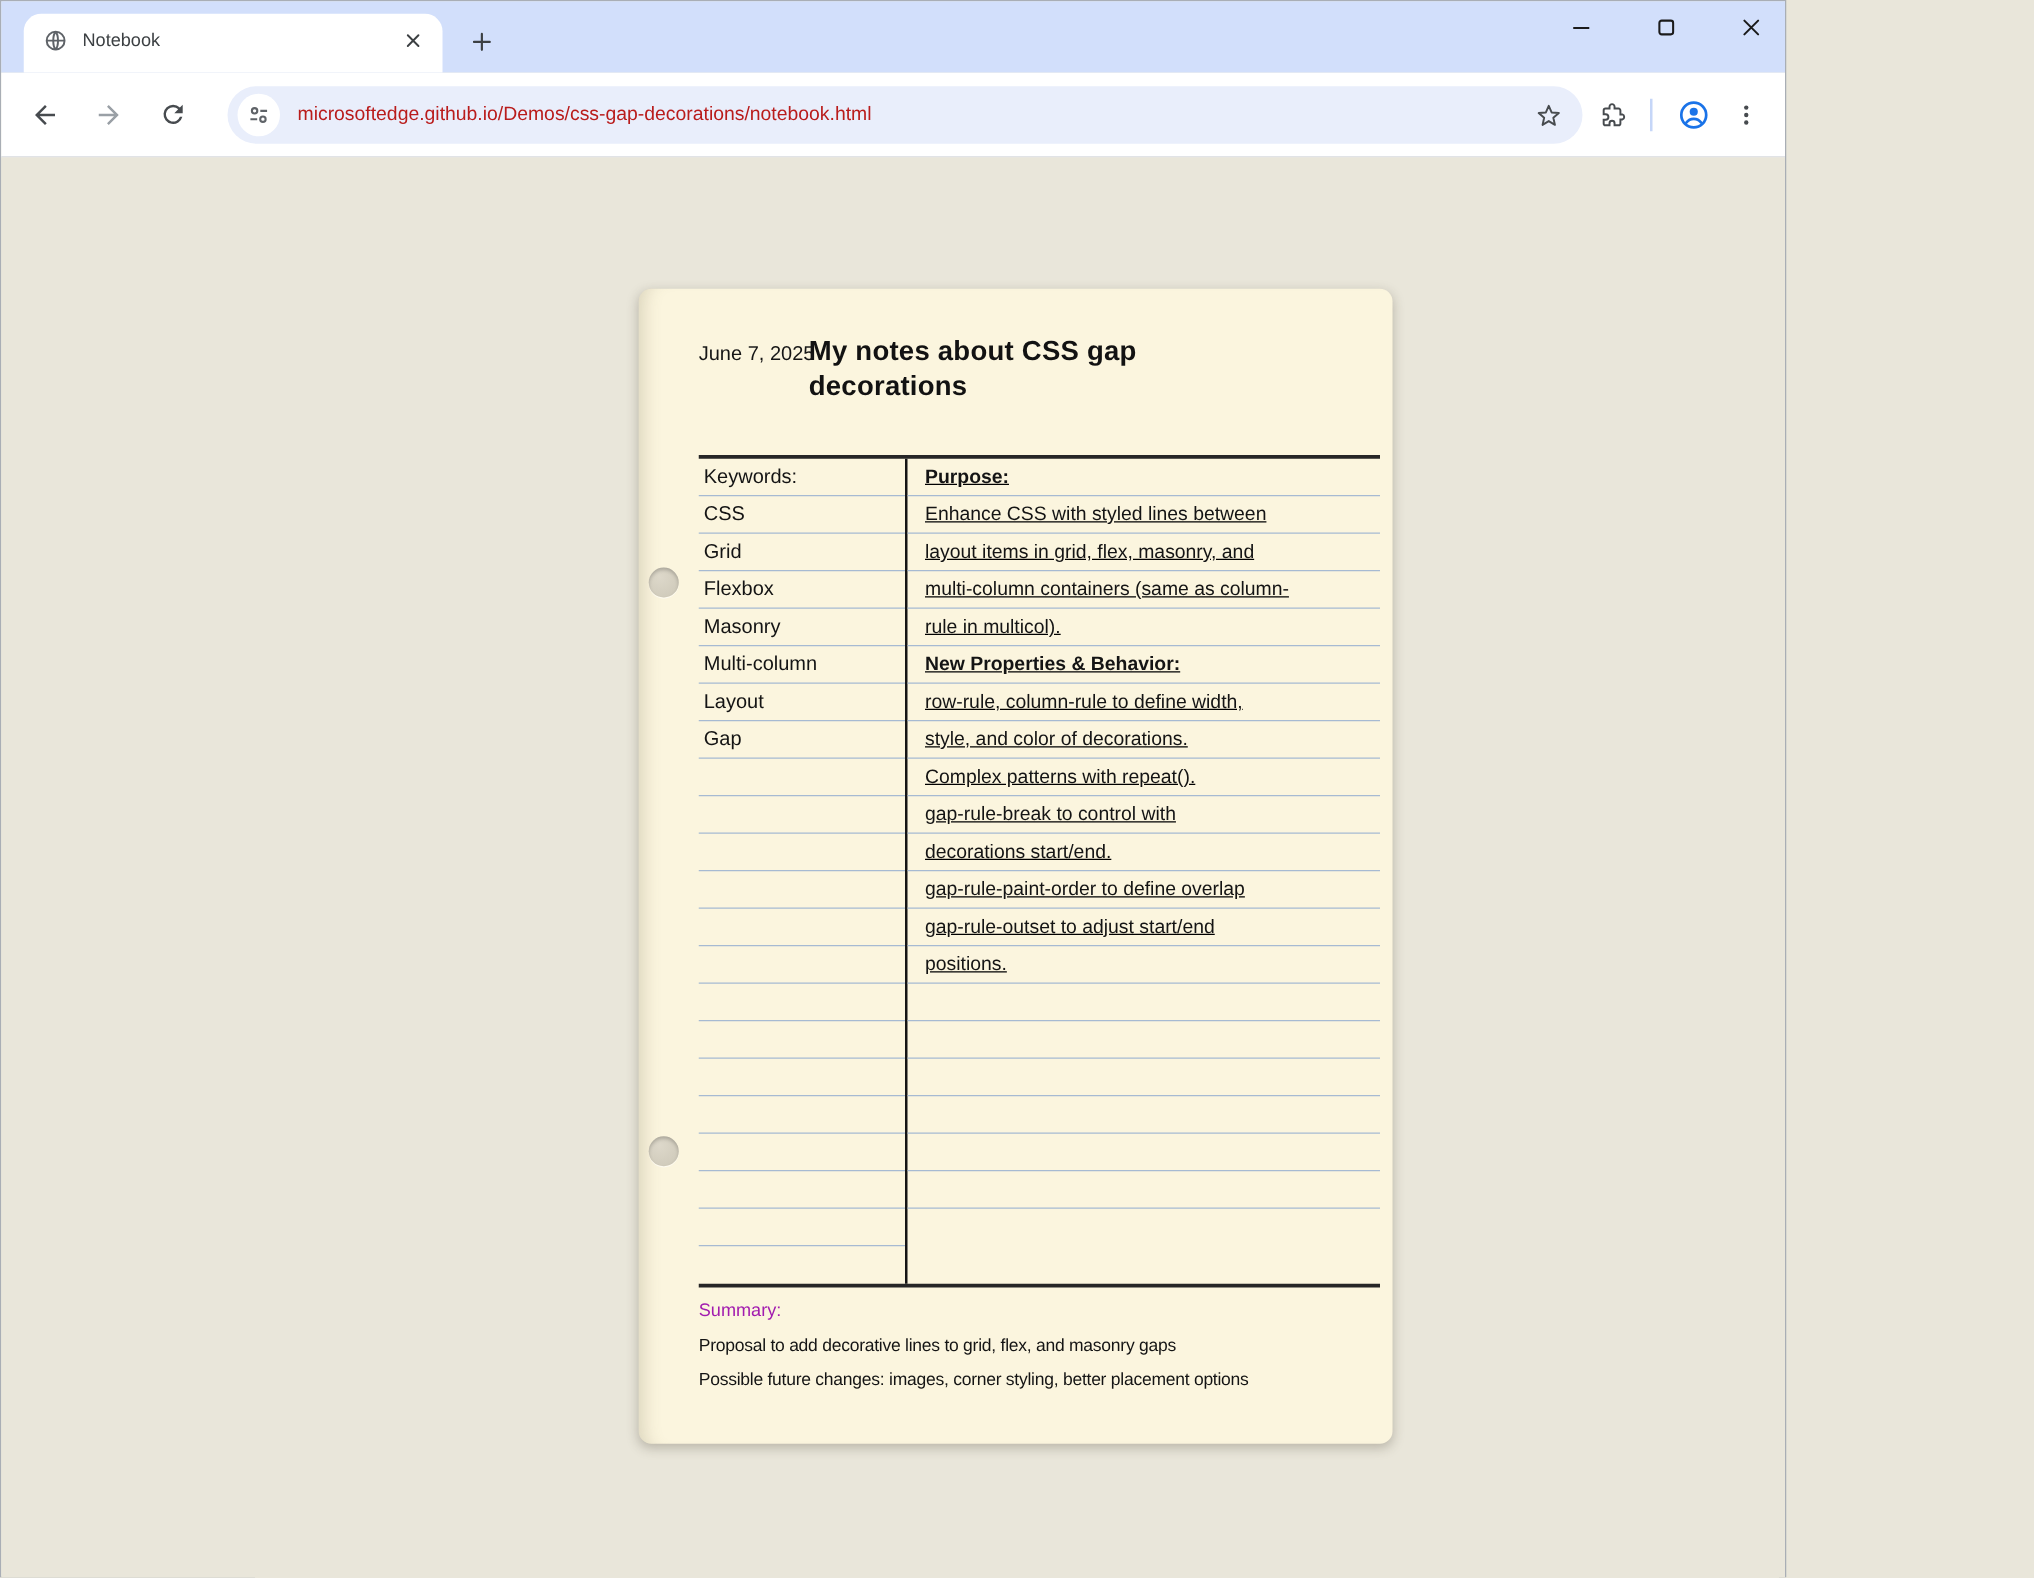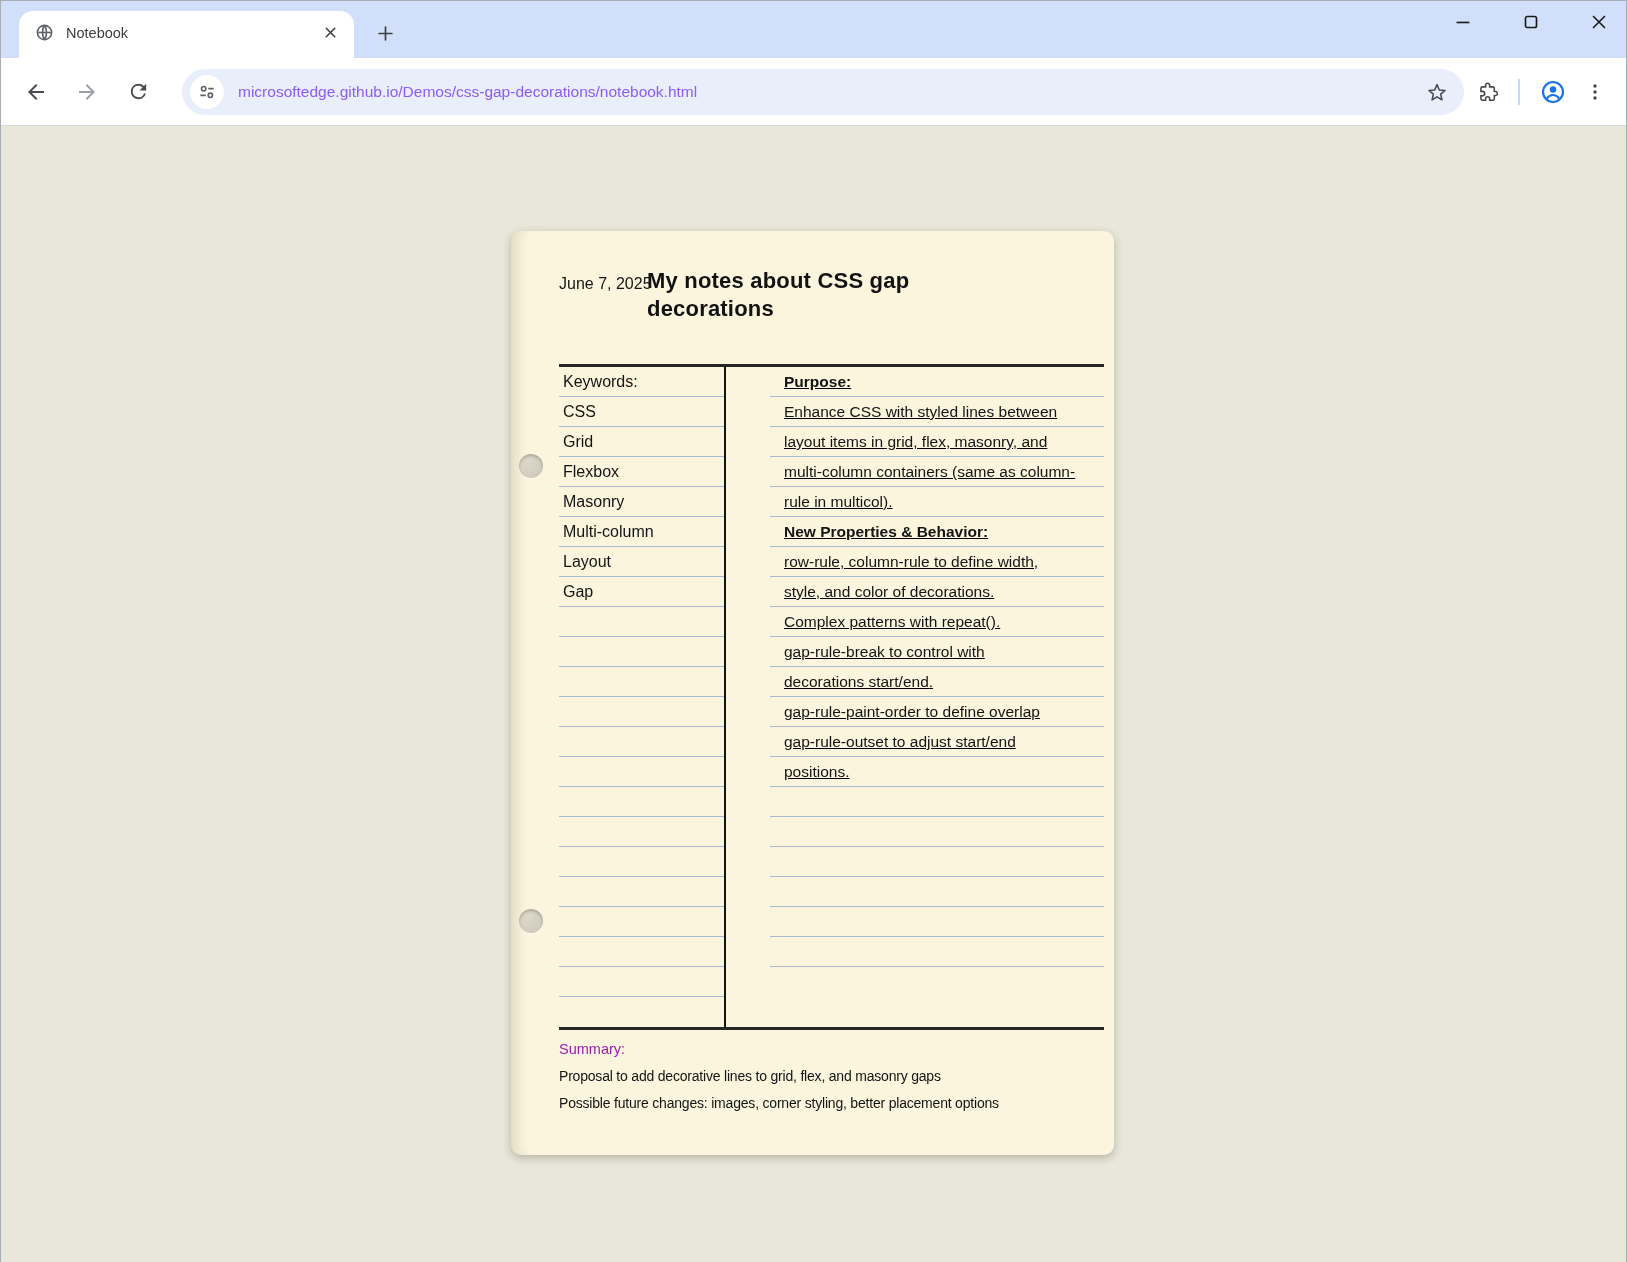--- a/index.html
+++ b/index.html
@@ -1,18 +1,18 @@
 <!DOCTYPE html>
 <html><head>
 <meta charset="utf-8">
 <style>
   * { margin:0; padding:0; box-sizing:border-box; }
   html,body { width:1627px; height:1262px; overflow:hidden; background:#e9e6da;
               font-family:"Liberation Sans", sans-serif; }
-  .stage { position:relative; width:1627px; height:1262px; border:1px solid #a9aeb5; }
+  .stage { position:relative; width:1429px; height:1262px; border:1px solid #a9aeb5; }
 
   
   .tabstrip { position:relative; height:57px; background:#d2dffb; }
   .tab { position:absolute; left:18px; top:10px; width:335px; height:47px;
          background:#ffffff; border-radius:14px 14px 0 0;
          display:flex; align-items:center; padding:0 14px 4px 16px; }
   .favicon { width:19px; height:19px; flex:0 0 auto; display:flex; }
   .tab-title { margin-left:12px; font-size:14.5px; color:#3c4043; flex:1;
                white-space:nowrap; overflow:hidden; }
   .tab-close { width:20px; height:20px; display:flex; align-items:center; justify-content:center;
@@ -24,21 +24,21 @@
 
   
   .toolbar { height:68px; background:#ffffff; display:flex; align-items:center;
              padding:0 14px 0 18px; border-bottom:1px solid #d8dade; }
   .nav-btn { width:34px; height:34px; margin-right:17px; display:flex;
              align-items:center; justify-content:center; border-radius:50%; }
   .urlbar { flex:1; height:46px; margin-left:10px; background:#e9eefb; border-radius:23px;
             display:flex; align-items:center; padding:0 14px 0 8px; }
   .site-settings { width:34px; height:34px; display:flex; align-items:center;
                    justify-content:center; border-radius:50%; background:#ffffff; }
-  .url-text { margin-left:14px; font-size:15.5px; color:#8b5cf6; flex:1;
+  .url-text { margin-left:14px; font-size:15.5px; color:#b91c1c; flex:1;
               white-space:nowrap; overflow:hidden; }
   .star-btn { width:26px; height:26px; display:flex; align-items:center; justify-content:center; }
   .tb-icon { width:34px; height:34px; margin-left:8px; display:flex;
              align-items:center; justify-content:center; border-radius:50%; }
   .tb-divider { width:2px; height:26px; background:#c5d6f8; margin:0 8px 0 12px; }
 
   
   .page { position:relative; height:1136px; background:#e9e6da; }
   .card { position:absolute; left:510px; top:105px; width:603px; height:924px;
           background:#fbf5de; border-radius:10px;
@@ -47,21 +47,21 @@
           background:radial-gradient(circle at 38% 32%, #ddd8ca, #ccc7b7);
           box-shadow:inset 0 2px 3px rgba(0,0,0,.20), 0 1px 0 rgba(255,255,255,.55); }
   .hole-1 { top:223px; } .hole-2 { top:678px; }
 
   .note-head { position:absolute; top:36px; left:48px; right:44px; }
   .note-date { position:absolute; left:0; top:8px; font-size:16px; color:#161616; }
   .note-title { margin-left:88px; width:335px; font-size:22px; font-weight:bold;
                 line-height:1.27; color:#121212; letter-spacing:.2px; }
 
   .note-table { position:absolute; top:133px; left:48px; width:545px; display:flex;
-                border-top:3px solid #262626; border-bottom:3px solid #262626;gap:44px; }
+                border-top:3px solid #262626; border-bottom:3px solid #262626; }
   .col-left  { width:167px; border-right:2px solid #141414; }
   .col-right { flex:1;text-decoration:underline; }
   .row { height:30px; line-height:29px; border-bottom:1px solid #a6bad2;
          font-size:16px; color:#141414; white-space:nowrap; }
   .col-left  .row { padding-left:4px; }
   .col-right .row { padding-left:14px; font-size:15.5px; }
   .row:last-child { border-bottom:none; }
   .row.bold { font-weight:bold; }
 
   .summary { position:absolute; top:810px; left:48px; right:18px; }

